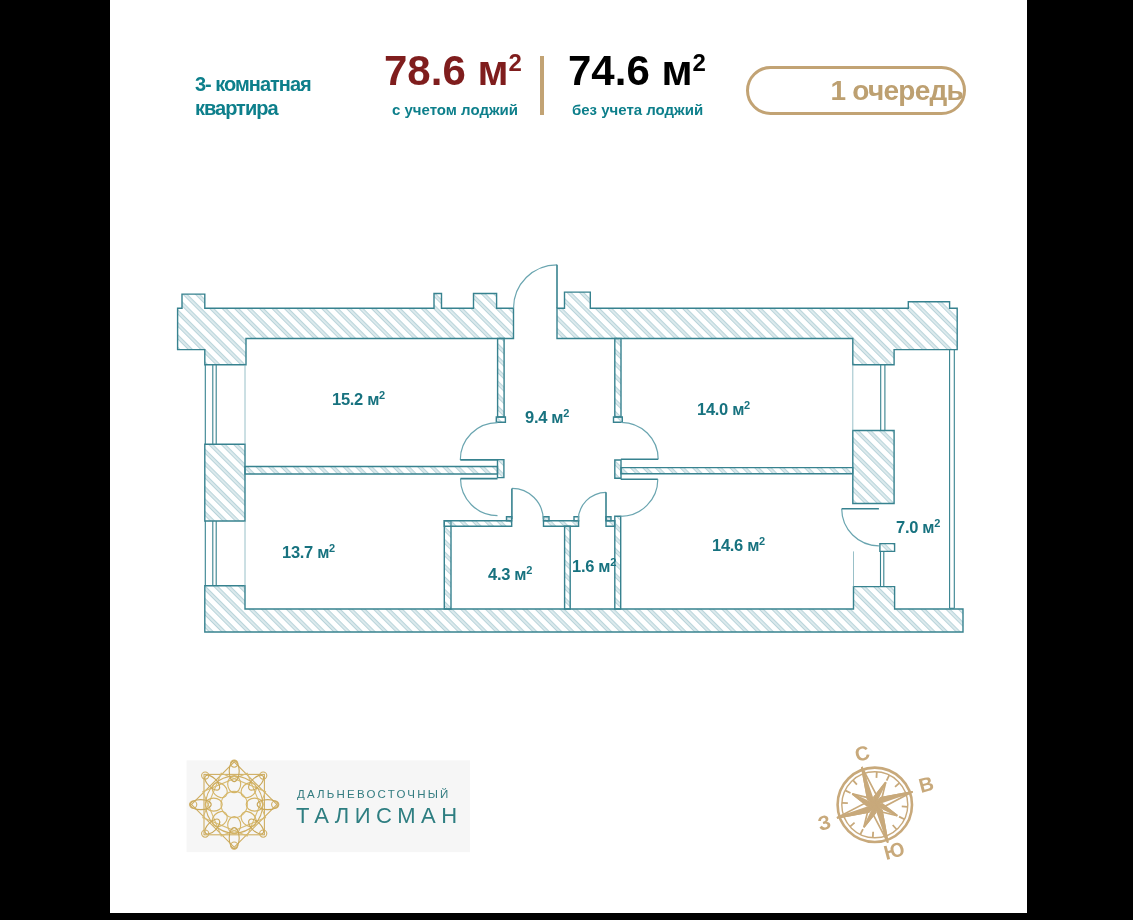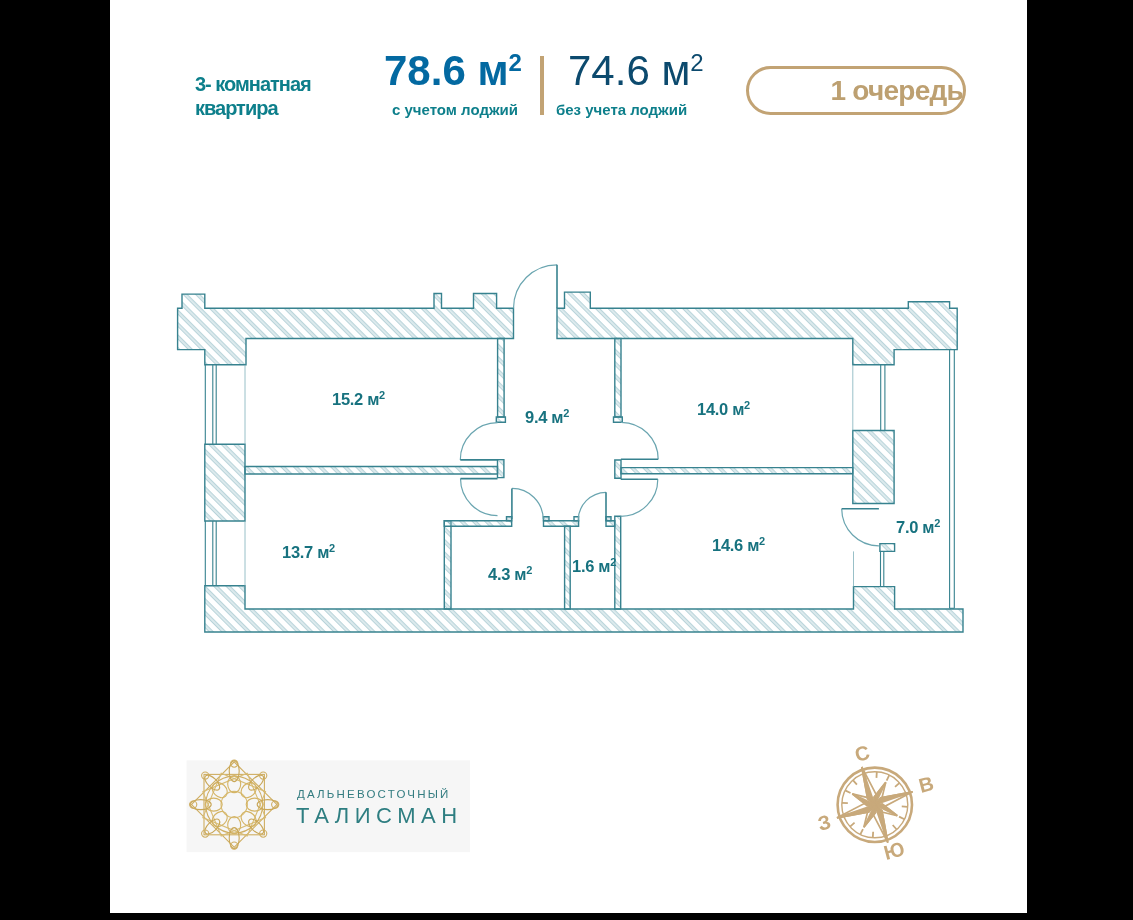--- a/index.html
+++ b/index.html
@@ -10,29 +10,29 @@
 <body>
 
 <div class="abs" style="left:0;top:0;width:110px;height:920px;background:#000;"></div>
 
 <div class="abs" style="left:1027px;top:0;width:106px;height:920px;background:#000;"></div>
 
 <div class="abs" style="left:110px;top:913px;width:917px;height:7px;background:#000;"></div>
 
 <div class="abs" style="left:195px;top:72px;width:200px;color:#0d7f8b;font-size:20px;font-weight:bold;line-height:24px;letter-spacing:-1px;">3- комнатная<br>квартира</div>
 
-<div class="abs" style="left:384px;top:47px;color:#0369a1;font-size:42px;font-weight:bold;text-align:center;">78.6 м<span style="font-size:24px;vertical-align:14px;">2</span></div>
+<div class="abs" style="left:384px;top:47px;color:#7f1d1d;font-size:42px;font-weight:bold;text-align:center;">78.6 м<span style="font-size:24px;vertical-align:14px;">2</span></div>
 
 <div class="abs" style="left:392px;top:101px;color:#0d7f8b;font-size:15px;font-weight:bold;">с учетом лоджий</div>
 
 <div class="abs" style="left:540px;top:56px;width:4px;height:59px;background:#c2a374;"></div>
 
-<div class="abs" style="left:568px;top:47px;color:#0c4a6e;font-size:42px;font-weight:normal;">74.6 м<span style="font-size:24px;vertical-align:14px;">2</span></div>
-
-<div class="abs" style="left:556px;top:101px;color:#0d7f8b;font-size:15px;font-weight:bold;">без учета лоджий</div>
+<div class="abs" style="left:568px;top:47px;color:#000000;font-size:42px;font-weight:bold;">74.6 м<span style="font-size:24px;vertical-align:14px;">2</span></div>
+
+<div class="abs" style="left:572px;top:101px;color:#0d7f8b;font-size:15px;font-weight:bold;">без учета лоджий</div>
 
 <div class="abs" style="left:746px;top:66px;width:200px;height:43px;border:3px solid #c2a374;border-radius:25px;color:#bda071;font-size:28px;letter-spacing:-0.75px;font-weight:bold;text-align:right;line-height:43px;padding-left:14px;">1 очередь</div>
 
 <svg class="abs" style="left:0;top:0;" width="1133" height="920" viewBox="0 0 1133 920">
 <defs>
 <pattern id="h" width="8.8" height="8.8" patternUnits="userSpaceOnUse" patternTransform="rotate(-45)">
 <path d="M0.5,-1 V10 M2,-1 V10 M3.4,-1 V10" stroke="#8fbac3" stroke-width="0.62" fill="none"></path>
 </pattern>
 </defs>
 <g fill="url(#h)" stroke="#37828f" stroke-width="1.4">

